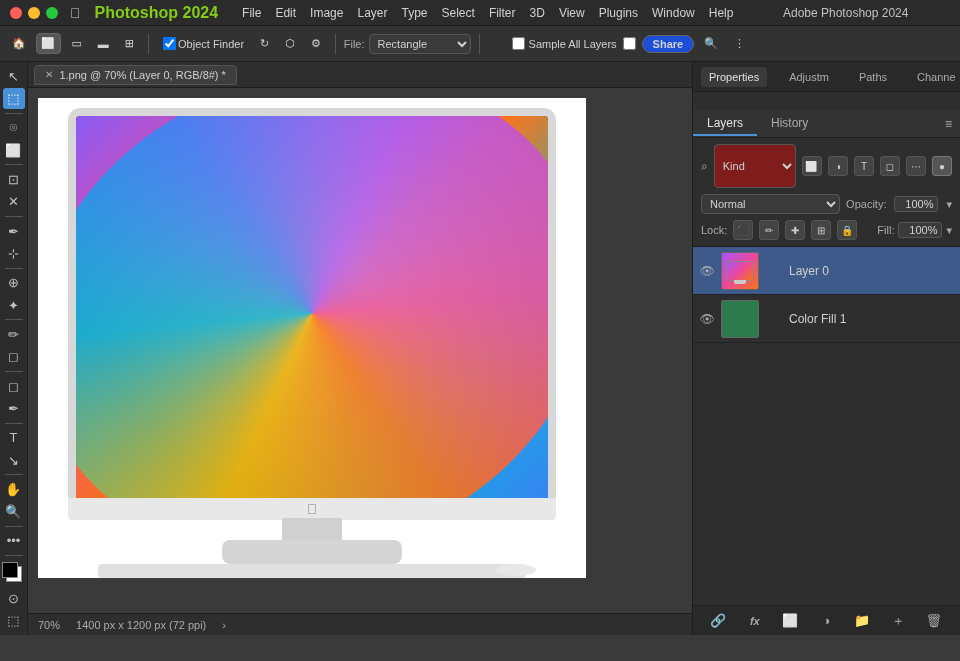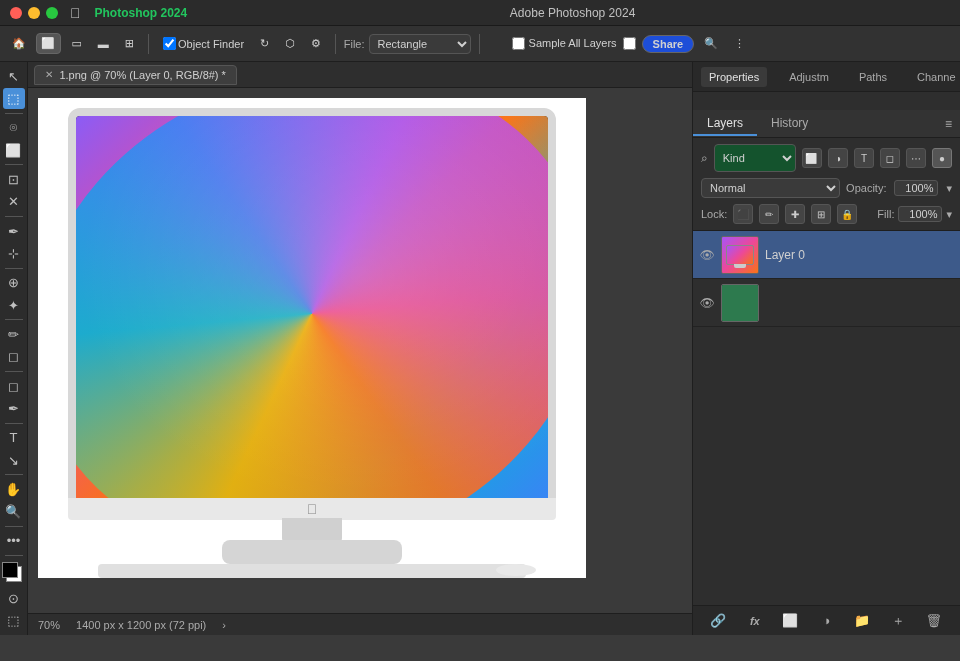--- a/index.html
+++ b/index.html
@@ -6,32 +6,32 @@
     body { font-family: -apple-system, BlinkMacSystemFont, 'Helvetica Neue', sans-serif; font-size: 12px; background: #3a3a3a; color: #e0e0e0; overflow: hidden; width: 960px; height: 661px; }
 
     
     .title-bar { background: #2b2b2b; height: 26px; display: flex; align-items: center; padding: 0 10px; gap: 8px; border-bottom: 1px solid #1a1a1a; }
     .traffic-lights { display: flex; gap: 6px; align-items: center; }
     .tl { width: 12px; height: 12px; border-radius: 50%; }
     .tl-close { background: #ff5f57; }
     .tl-min { background: #febc2e; }
     .tl-max { background: #28c840; }
     .apple-icon { margin-left: 4px; font-size: 14px; color: #ccc; }
-    .title-bar-app { color: #22c55e; font-size: 12px; font-weight: 600; margin-left: 6px; text-align: right; }
+    .title-bar-app { color: #84cc16; font-size: 16px; font-weight: 600; margin-left: 6px; text-align: right; }
     .title-bar-menu { display: flex; gap: 14px; margin-left: 16px; color: #d0d0d0; font-size: 12px; }
     .title-bar-menu span { cursor: pointer; }
     .title-bar-center { flex: 1; text-align: center; font-size: 12px; color: #c0c0c0; }
 
     
     .toolbar { background: #323232; height: 36px; display: flex; align-items: center; padding: 0 6px; gap: 4px; border-bottom: 1px solid #1e1e1e; }
     .toolbar-btn { background: transparent; border: 1px solid transparent; border-radius: 4px; color: #d0d0d0; padding: 3px 5px; cursor: pointer; font-size: 11px; display: flex; align-items: center; gap: 2px; white-space: nowrap; }
     .toolbar-btn.active { background: #555; border-color: #666; }
     .toolbar-sep { width: 1px; height: 20px; background: #555; margin: 0 4px; }
     .toolbar-select { background: #3a3a3a; border: 1px solid #555; border-radius: 4px; color: #d0d0d0; padding: 2px 4px; font-size: 11px; cursor: pointer; }
-    .checkbox-label { display: flex; gap: 4px; color: #d0d0d0; font-size: 11px; cursor: pointer; padding-left: 24px; }
+    .checkbox-label { display: flex; align-items: center; gap: 4px; color: #d0d0d0; font-size: 11px; cursor: pointer; padding-left: 24px; }
     .share-btn { background: #1d4ed8; border: 1px solid #666; border-radius: 10px; color: #d0d0d0; padding: 2px 10px; font-size: 11px; cursor: pointer; font-weight: bold; }
 
     
     .main-area { display: flex; height: calc(661px - 26px - 36px - 26px); }
 
     
     .toolbox { width: 28px; background: #2c2c2c; display: flex; flex-direction: column; align-items: center; padding: 4px 0; gap: 2px; border-right: 1px solid #1e1e1e; overflow: hidden; }
     .tool-btn { width: 22px; height: 22px; display: flex; align-items: center; justify-content: center; cursor: pointer; border-radius: 3px; color: #c0c0c0; font-size: 13px; position: relative; }
     .tool-btn.active { background: #4a90d9; color: white; }
     .tool-sep { width: 18px; height: 1px; background: #555; margin: 2px 0; }
@@ -67,52 +67,66 @@
     .panel-menu-btn { margin-left: auto; color: #aaa; cursor: pointer; font-size: 14px; }
 
     .sub-tabs { display: flex; background: #333; border-bottom: 1px solid #1e1e1e; height: 28px; align-items: center; margin-top: 18px; }
     .sub-tab { padding: 4px 14px; font-size: 12px; color: #aaa; cursor: pointer; border-bottom: 2px solid transparent; }
     .sub-tab.active { color: #e0e0e0; border-bottom-color: #4a90d9; }
     .sub-tab-menu { margin-left: auto; padding: 4px 8px; color: #aaa; cursor: pointer; font-size: 12px; }
 
     
     .layers-controls { padding: 6px 8px; display: flex; flex-direction: column; gap: 6px; border-bottom: 1px solid #1e1e1e; }
     .layers-row { display: flex; align-items: center; gap: 6px; }
-    .kind-select { flex: 1; background: #14532d; border: 1px solid #555; border-radius: 4px; color: #d0d0d0; padding: 6px 4px; font-size: 11px; }
+    .kind-select { flex: 1; background: #7f1d1d; border: 1px solid #555; border-radius: 4px; color: #d0d0d0; padding: 14px 4px; font-size: 11px; }
     .icon-btn { width: 20px; height: 20px; background: #444; border: 1px solid #555; border-radius: 3px; display: flex; align-items: center; justify-content: center; cursor: pointer; color: #ccc; font-size: 10px; }
     .blend-select { flex: 1; background: #3a3a3a; border: 1px solid #555; border-radius: 4px; color: #d0d0d0; padding: 2px 4px; font-size: 11px; }
     .opacity-row { display: flex; align-items: center; gap: 8px; font-size: 11px; color: #aaa; }
     .opacity-val { background: #3a3a3a; border: 1px solid #555; border-radius: 3px; padding: 1px 4px; color: #d0d0d0; width: 44px; text-align: right; }
     .fill-row { display: flex; align-items: center; gap: 4px; font-size: 11px; color: #aaa; margin-left: auto; }
 
     
     .layer-list { flex: 1; overflow-y: auto; }
     .layer-item { display: flex; align-items: center; height: 48px; padding: 0 6px; gap: 6px; border-bottom: 1px solid #222; cursor: pointer; }
     .layer-item.active { background: #3d5a8a; }
     .layer-visibility { width: 16px; height: 16px; display: flex; align-items: center; justify-content: center; cursor: pointer; color: #aaa; font-size: 12px; }
     .layer-thumb { width: 38px; height: 38px; border: 1px solid #666; border-radius: 2px; overflow: hidden; flex-shrink: 0; }
     .layer-thumb-imac { width: 100%; height: 100%; background: linear-gradient(135deg, #a855f7, #ec4899, #f97316); display: flex; align-items: center; justify-content: center; font-size: 8px; }
     .layer-thumb-fill { width: 100%; height: 100%; background: #2d7a4e; }
-    .layer-name { flex: 1; font-size: 12px; color: #d0d0d0; }
+    .layer-name { flex: 1; font-size: 12px; color: #d0d0d0; margin-left: 24px; }
 
     
     .panel-bottom { height: 30px; background: #292929; border-top: 1px solid #1e1e1e; display: flex; align-items: center; justify-content: space-around; padding: 0 8px; }
     .panel-bottom-btn { width: 20px; height: 20px; display: flex; align-items: center; justify-content: center; cursor: pointer; color: #aaa; font-size: 13px; }
   </style>
 </head>
 <body>
 
 <div class="title-bar">
   <div class="traffic-lights">
     <div class="tl tl-close"></div>
     <div class="tl tl-min"></div>
     <div class="tl tl-max"></div>
   </div>
   <span class="apple-icon"></span>
   <span class="title-bar-app">Photoshop 2024</span>
+  <div class="title-bar-menu">
+    <span>File</span>
+    <span>Edit</span>
+    <span>Image</span>
+    <span>Layer</span>
+    <span>Type</span>
+    <span>Select</span>
+    <span>Filter</span>
+    <span>3D</span>
+    <span>View</span>
+    <span>Plugins</span>
+    <span>Window</span>
+    <span>Help</span>
+  </div>
   <div class="title-bar-center">Adobe Photoshop 2024</div>
 </div>
 
 <div class="toolbar">
   <button class="toolbar-btn">🏠</button>
   <button class="toolbar-btn active">⬜</button>
   <button class="toolbar-btn">▭</button>
   <button class="toolbar-btn">▬</button>
   <button class="toolbar-btn">⊞</button>
   <div class="toolbar-sep"></div>
@@ -293,20 +307,21 @@
           </div>
         </div>
         <span class="layer-name">Layer 0</span>
       </div>
 
       <div class="layer-item">
         <div class="layer-visibility">👁</div>
         <div class="layer-thumb">
           <div class="layer-thumb-fill"></div>
         </div>
+        <span class="layer-name">Color Fill 1</span>
       </div>
     </div>
 
     <div class="panel-bottom">
       <div class="panel-bottom-btn">🔗</div>
       <div class="panel-bottom-btn" style="font-size:11px;font-style:italic;font-weight:bold;">fx</div>
       <div class="panel-bottom-btn">⬜</div>
       <div class="panel-bottom-btn">◑</div>
       <div class="panel-bottom-btn">📁</div>
       <div class="panel-bottom-btn">＋</div>

